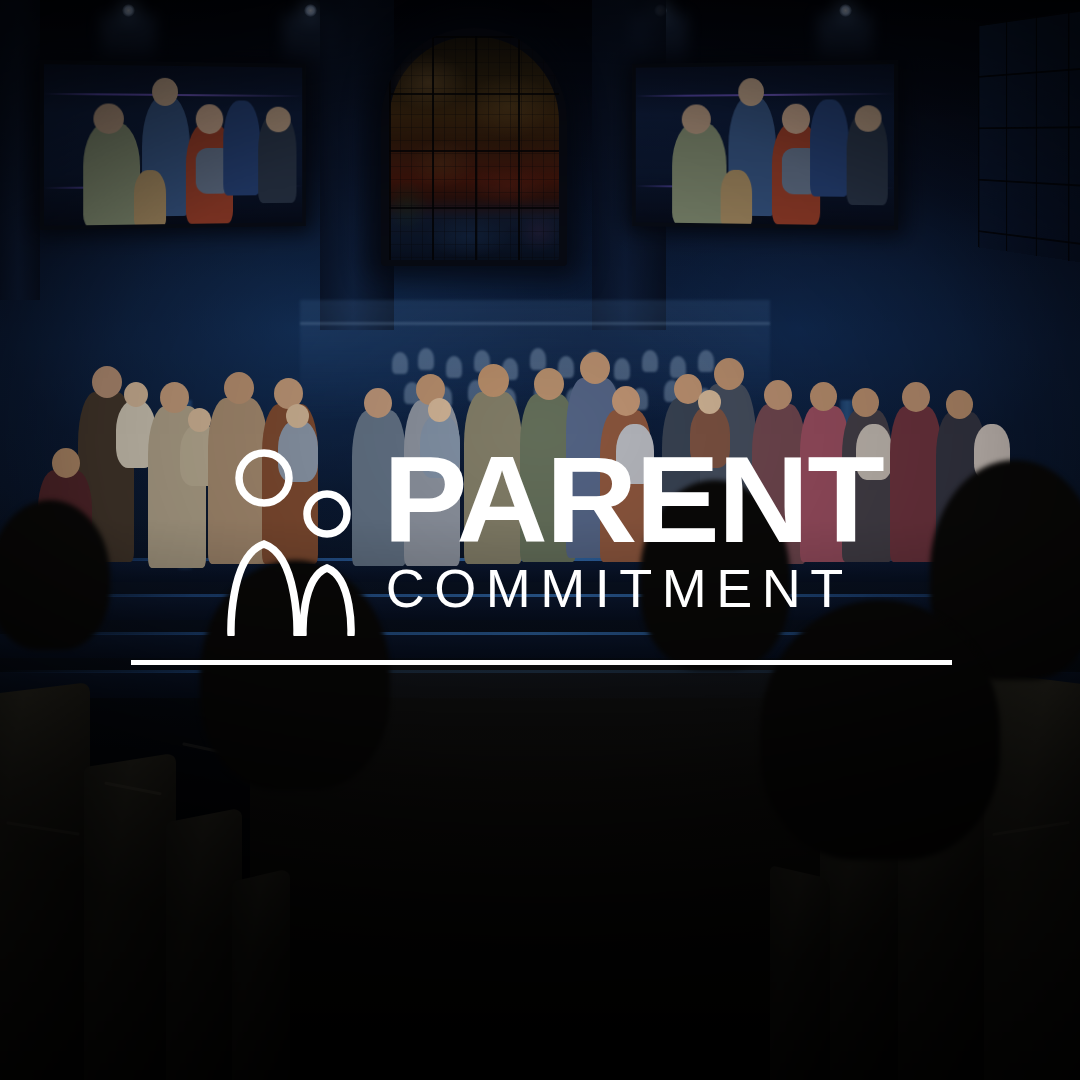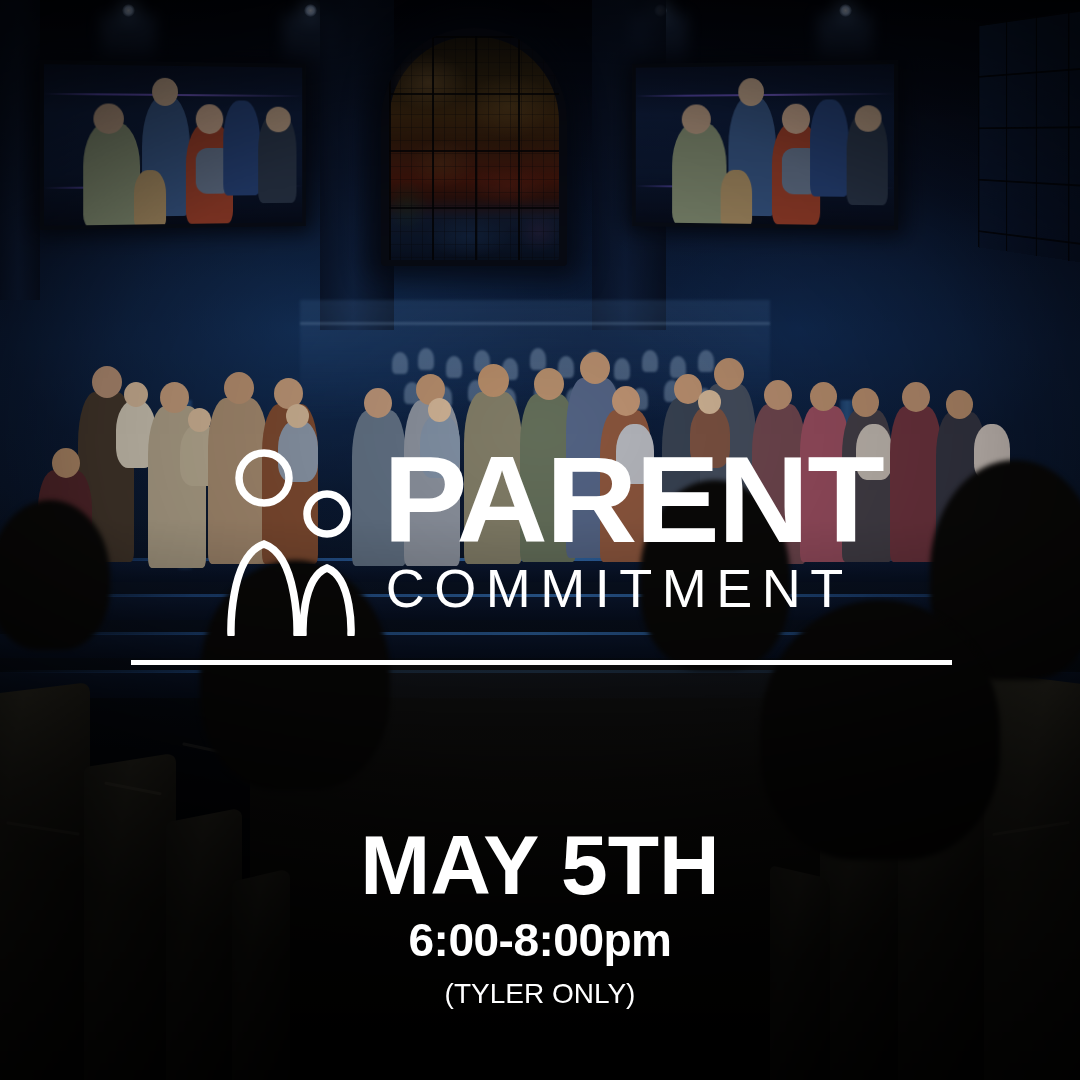--- a/index.html
+++ b/index.html
@@ -575,20 +575,15 @@
 
       <div class="wordmark">
         <div class="word-parent">PARENT</div>
         <div class="word-commitment">COMMITMENT</div>
       </div>
     </div>
 
     <div class="rule"></div>
 
 
-    <div class="date-block">
-      <div class="date-main">MAY 5TH</div>
-      <div class="date-time">6:00-8:00pm</div>
-      <div class="date-note">(TYLER ONLY)</div>
-    </div>
   </div>
 
 </div>
 
 </body></html>

